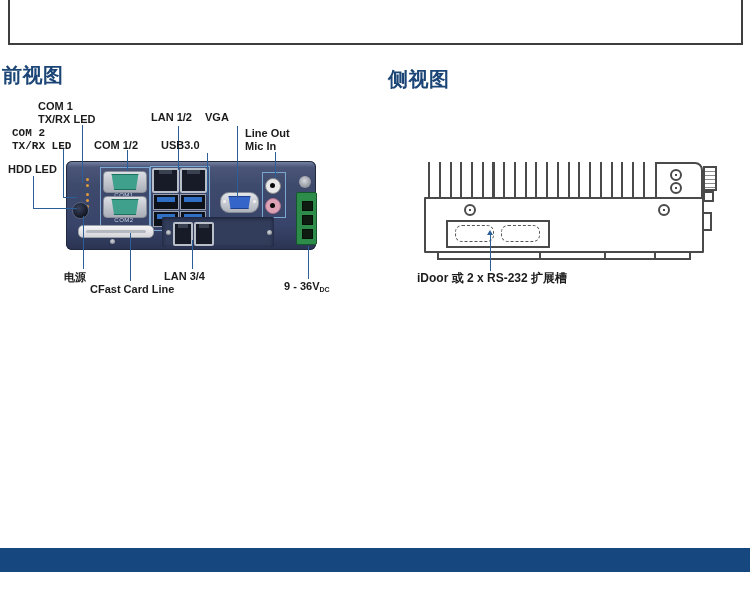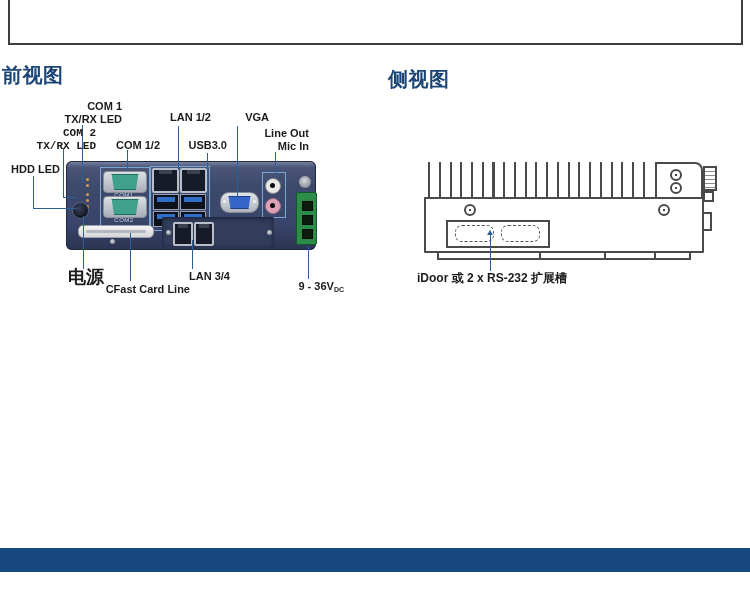--- a/index.html
+++ b/index.html
@@ -6,21 +6,21 @@
   .page{position:relative;width:750px;height:591px;background:#fff;overflow:hidden;
         font-family:"Liberation Sans",sans-serif;}
 
   
   .topbox{position:absolute;left:8px;top:-14px;width:731px;height:55px;border:2px solid #3e3e3e;}
 
   
   .sec-title{position:absolute;font-size:20px;font-weight:bold;color:#1a4576;letter-spacing:.5px;}
 
   
-  .lbl{position:absolute;font-size:11px;line-height:12.5px;font-weight:bold;color:#1b1b1b;text-align:right;}
+  .lbl{position:absolute;font-size:11px;line-height:12.5px;font-weight:bold;color:#1b1b1b;text-align:left;}
   .lbl span{display:block;}
   .cl{position:absolute;width:1px;background:#2c5f97;}
   .elbow{position:absolute;border-left:1px solid #2c5f97;border-bottom:1px solid #2c5f97;}
   .sub{font-size:7px;vertical-align:-2px;font-weight:bold;}
 
   
   .device{position:absolute;left:66px;top:161px;width:250px;height:89px;border-radius:6px;
           background:linear-gradient(180deg,#7e88a6 0,#4a5578 7%,#3e4a6c 28%,#39446a 72%,#2a3351 100%);
           box-shadow:inset 0 0 0 1px #202940;}
   .led{position:absolute;width:3px;height:3px;border-radius:50%;background:#e39a3b;left:20px;}
@@ -177,28 +177,28 @@
   <div class="lbl" style="left:38px;top:100px;width:84px;">
     <span>COM 1</span>
     <span>TX/RX LED</span>
   </div>
   <div class="lbl" style="left:12px;top:127px;width:84px;font-family:Liberation Mono, monospace;">
     <span>COM 2</span>
     <span>TX/RX LED</span>
   </div>
   <div class="lbl" style="left:8px;top:163px;width:52px;">HDD LED</div>
   <div class="lbl" style="left:94px;top:139px;width:66px;">COM 1/2</div>
-  <div class="lbl" style="left:145px;top:111px;width:66px;">LAN 1/2</div>
+  <div class="lbl" style="left:151px;top:111px;width:66px;">LAN 1/2</div>
   <div class="lbl" style="left:161px;top:139px;width:66px;">USB3.0</div>
   <div class="lbl" style="left:205px;top:111px;width:64px;">VGA</div>
   <div class="lbl" style="left:245px;top:127px;width:64px;">
     <span>Line Out</span>
     <span>Mic In</span>
   </div>
-  <div class="lbl" style="left:64px;top:271px;width:40px;font-size:18px;">电源</div>
+  <div class="lbl" style="left:64px;top:271px;width:40px;font-size:11px;">电源</div>
   <div class="lbl" style="left:90px;top:283px;width:100px;">CFast Card Line</div>
   <div class="lbl" style="left:164px;top:270px;width:66px;">LAN 3/4</div>
   <div class="lbl" style="left:272px;top:280px;width:72px;">
     <span style="display:inline;margin-left:12px;">9 - 36V</span><span style="display:inline;" class="sub">DC</span>
   </div>
 
   <div>
     <div class="fins"></div>
     <div class="rearblk">
       <div class="lscrew" style="left:13px;top:5px;width:8px;height:8px;"></div>

